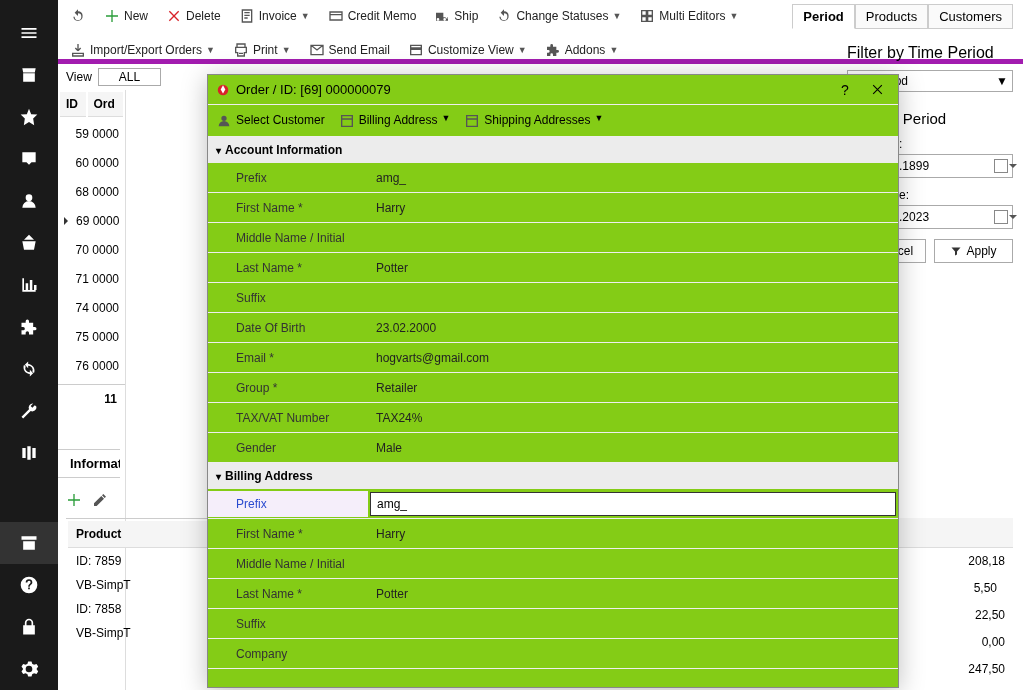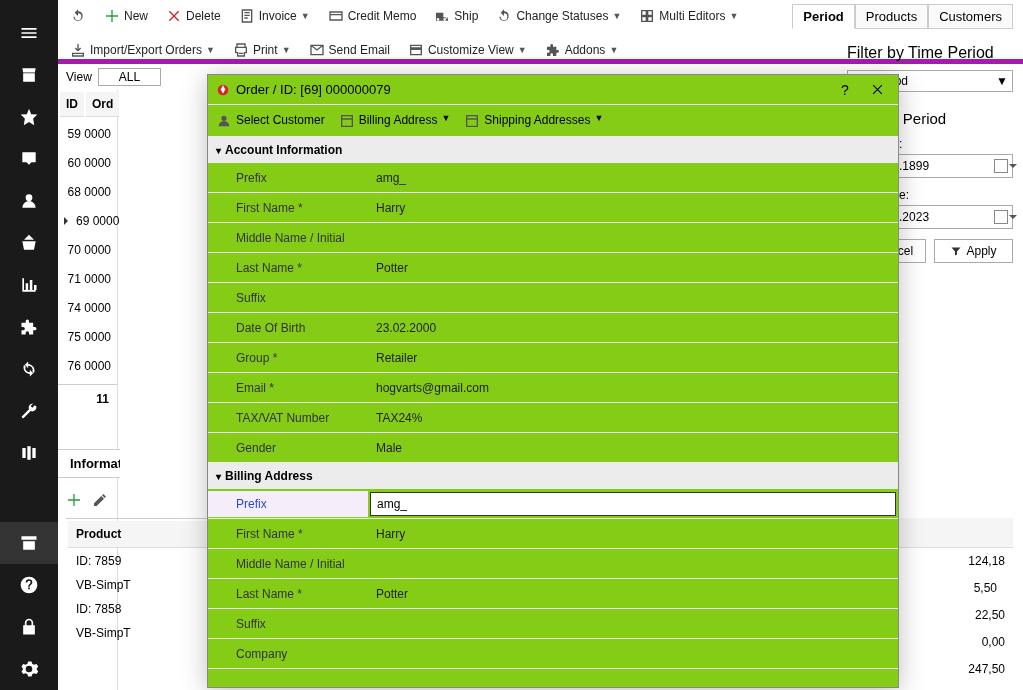--- a/index.html
+++ b/index.html
@@ -29,21 +29,21 @@
 .filter-panel .dateinput { display: flex; align-items: center; border: 1px solid #aaa; height: 24px; padding: 0 4px; margin-bottom: 10px; gap: 4px; }
 .filter-panel .dateinput input[type=checkbox] { accent-color: #1976d2; }
 .filter-panel .dateinput .dp { margin-left: auto; width:14px; height:14px; border:1px solid #888; position:relative; }
 .filter-panel .dateinput .dp::after { content:""; position:absolute; right:-10px; top:4px; border:4px solid transparent; border-top-color:#555;}
 .filter-panel .btns { display: flex; gap: 8px; margin-top: 6px; }
 .filter-panel .fbtn { flex: 1; border: 1px solid #aaa; padding: 4px 6px; display: flex; align-items: center; justify-content: center; gap: 4px; cursor: pointer; font-size: 12px; background:#fff; }
 .viewbar { display: flex; align-items: center; padding: 4px 8px; gap: 6px; height: 26px; }
 .viewbar .view-lbl { font-size: 12px; text-align: right; }
 .viewbar .view-val { border: 1px solid #aaa; padding: 1px 20px; font-size: 12px; }
 .grid-area { flex: 1; position: relative; display: flex; }
-.grid { width: 60px; border-right: 1px solid #ddd; padding-top: 0; }
+.grid { width: 68px; border-right: 1px solid #ddd; padding-top: 0; }
 .grid th, .grid td { text-align: left; font-size: 12px; padding: 5px 6px; border-bottom: 0; white-space: nowrap; }
 .grid th { background: #f5f5f5; border-bottom: 1px solid #ddd; }
 .grid-rows { padding: 0; }
 .grid-rows div { padding: 7.5px 6px; font-size: 12px; white-space: nowrap; text-align: right; }
 .grid-rows .ind { position: relative; display:inline-block; width:0;height:0;border:4px solid transparent;border-left-color:#333; margin-right:4px; vertical-align:middle;}
 .grid-footer { font-weight: bold; padding: 7px 8px; text-align:right;}
 .sep-row { border-top:1px solid #ccc; margin-top:4px; }
 .info-bar { position: absolute; left: 0; bottom: 212px; padding: 6px 12px; border-top: 1px solid #ccc; border-bottom: 1px solid #ccc; width: 62px; font-weight:bold; font-size:13px; background:#fff; overflow:hidden; }
 .editbar { position: absolute; left: 8px; bottom: 182px; display: flex; gap: 10px; }
 .editbar svg { width: 16px; height: 16px; cursor: pointer; }
@@ -354,21 +354,21 @@
         </tbody>
       </table>
   </div>
   <div class="right-numbers">
     <table>
       <tbody>
           <tr>
             <th></th>
           </tr>
       <tr>
-            <td>124,18</td>
+            <td>208,18</td>
           </tr>
       <tr>
             <td class="lbl" style="white-space:nowrap;">g (Incl. T</td>
             <td style="position:absolute; right:8px;">5,50</td>
           </tr>
       <tr>
             <td>22,50</td>
           </tr>
       <tr>
             <td>0,00</td>
@@ -443,26 +443,26 @@
       </div>
     <div class="form-row">
         <div class="flabel">Suffix</div>
         <div class="fvalue"></div>
       </div>
     <div class="form-row">
         <div class="flabel">Date Of Birth</div>
         <div class="fvalue">23.02.2000</div>
       </div>
     <div class="form-row">
+        <div class="flabel">Email *</div>
+        <div class="fvalue">hogvarts@gmail.com</div>
+      </div>
+    <div class="form-row">
         <div class="flabel">Group *</div>
         <div class="fvalue">Retailer</div>
-      </div>
-    <div class="form-row">
-        <div class="flabel">Email *</div>
-        <div class="fvalue">hogvarts@gmail.com</div>
       </div>
     <div class="form-row">
         <div class="flabel">TAX/VAT Number</div>
         <div class="fvalue">TAX24%</div>
       </div>
     <div class="form-row">
         <div class="flabel">Gender</div>
         <div class="fvalue">Male</div>
       </div>
 

